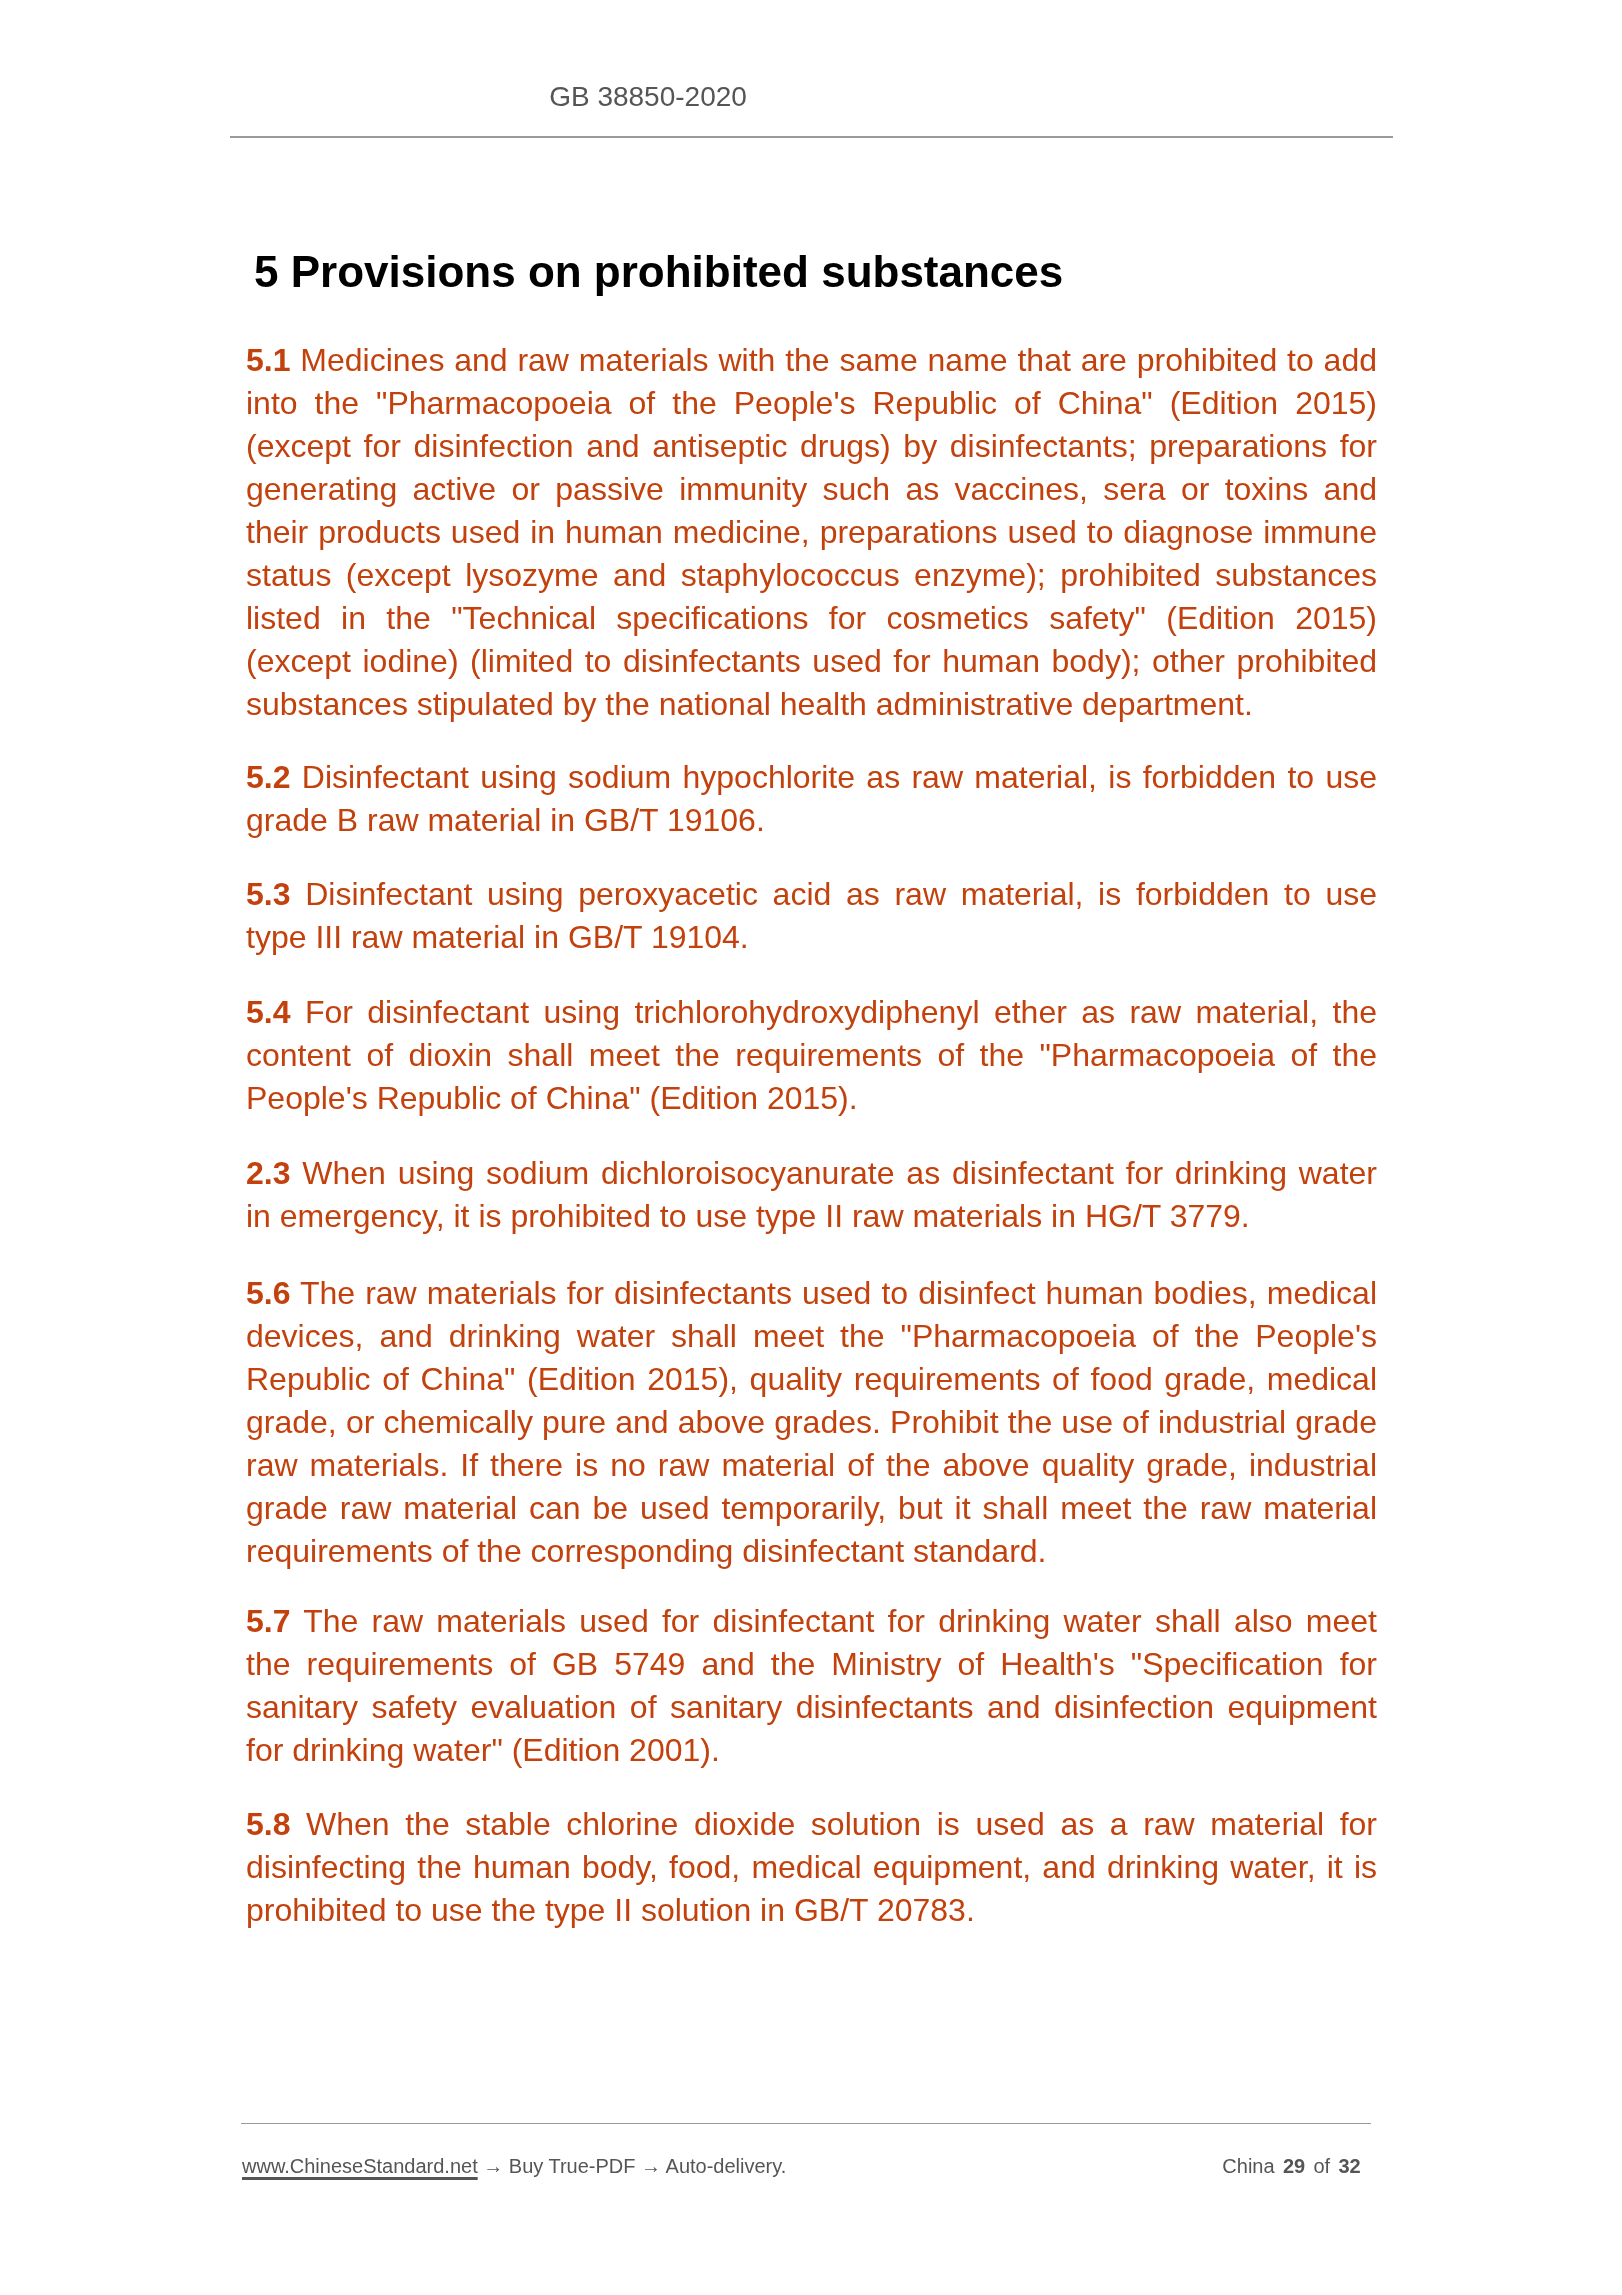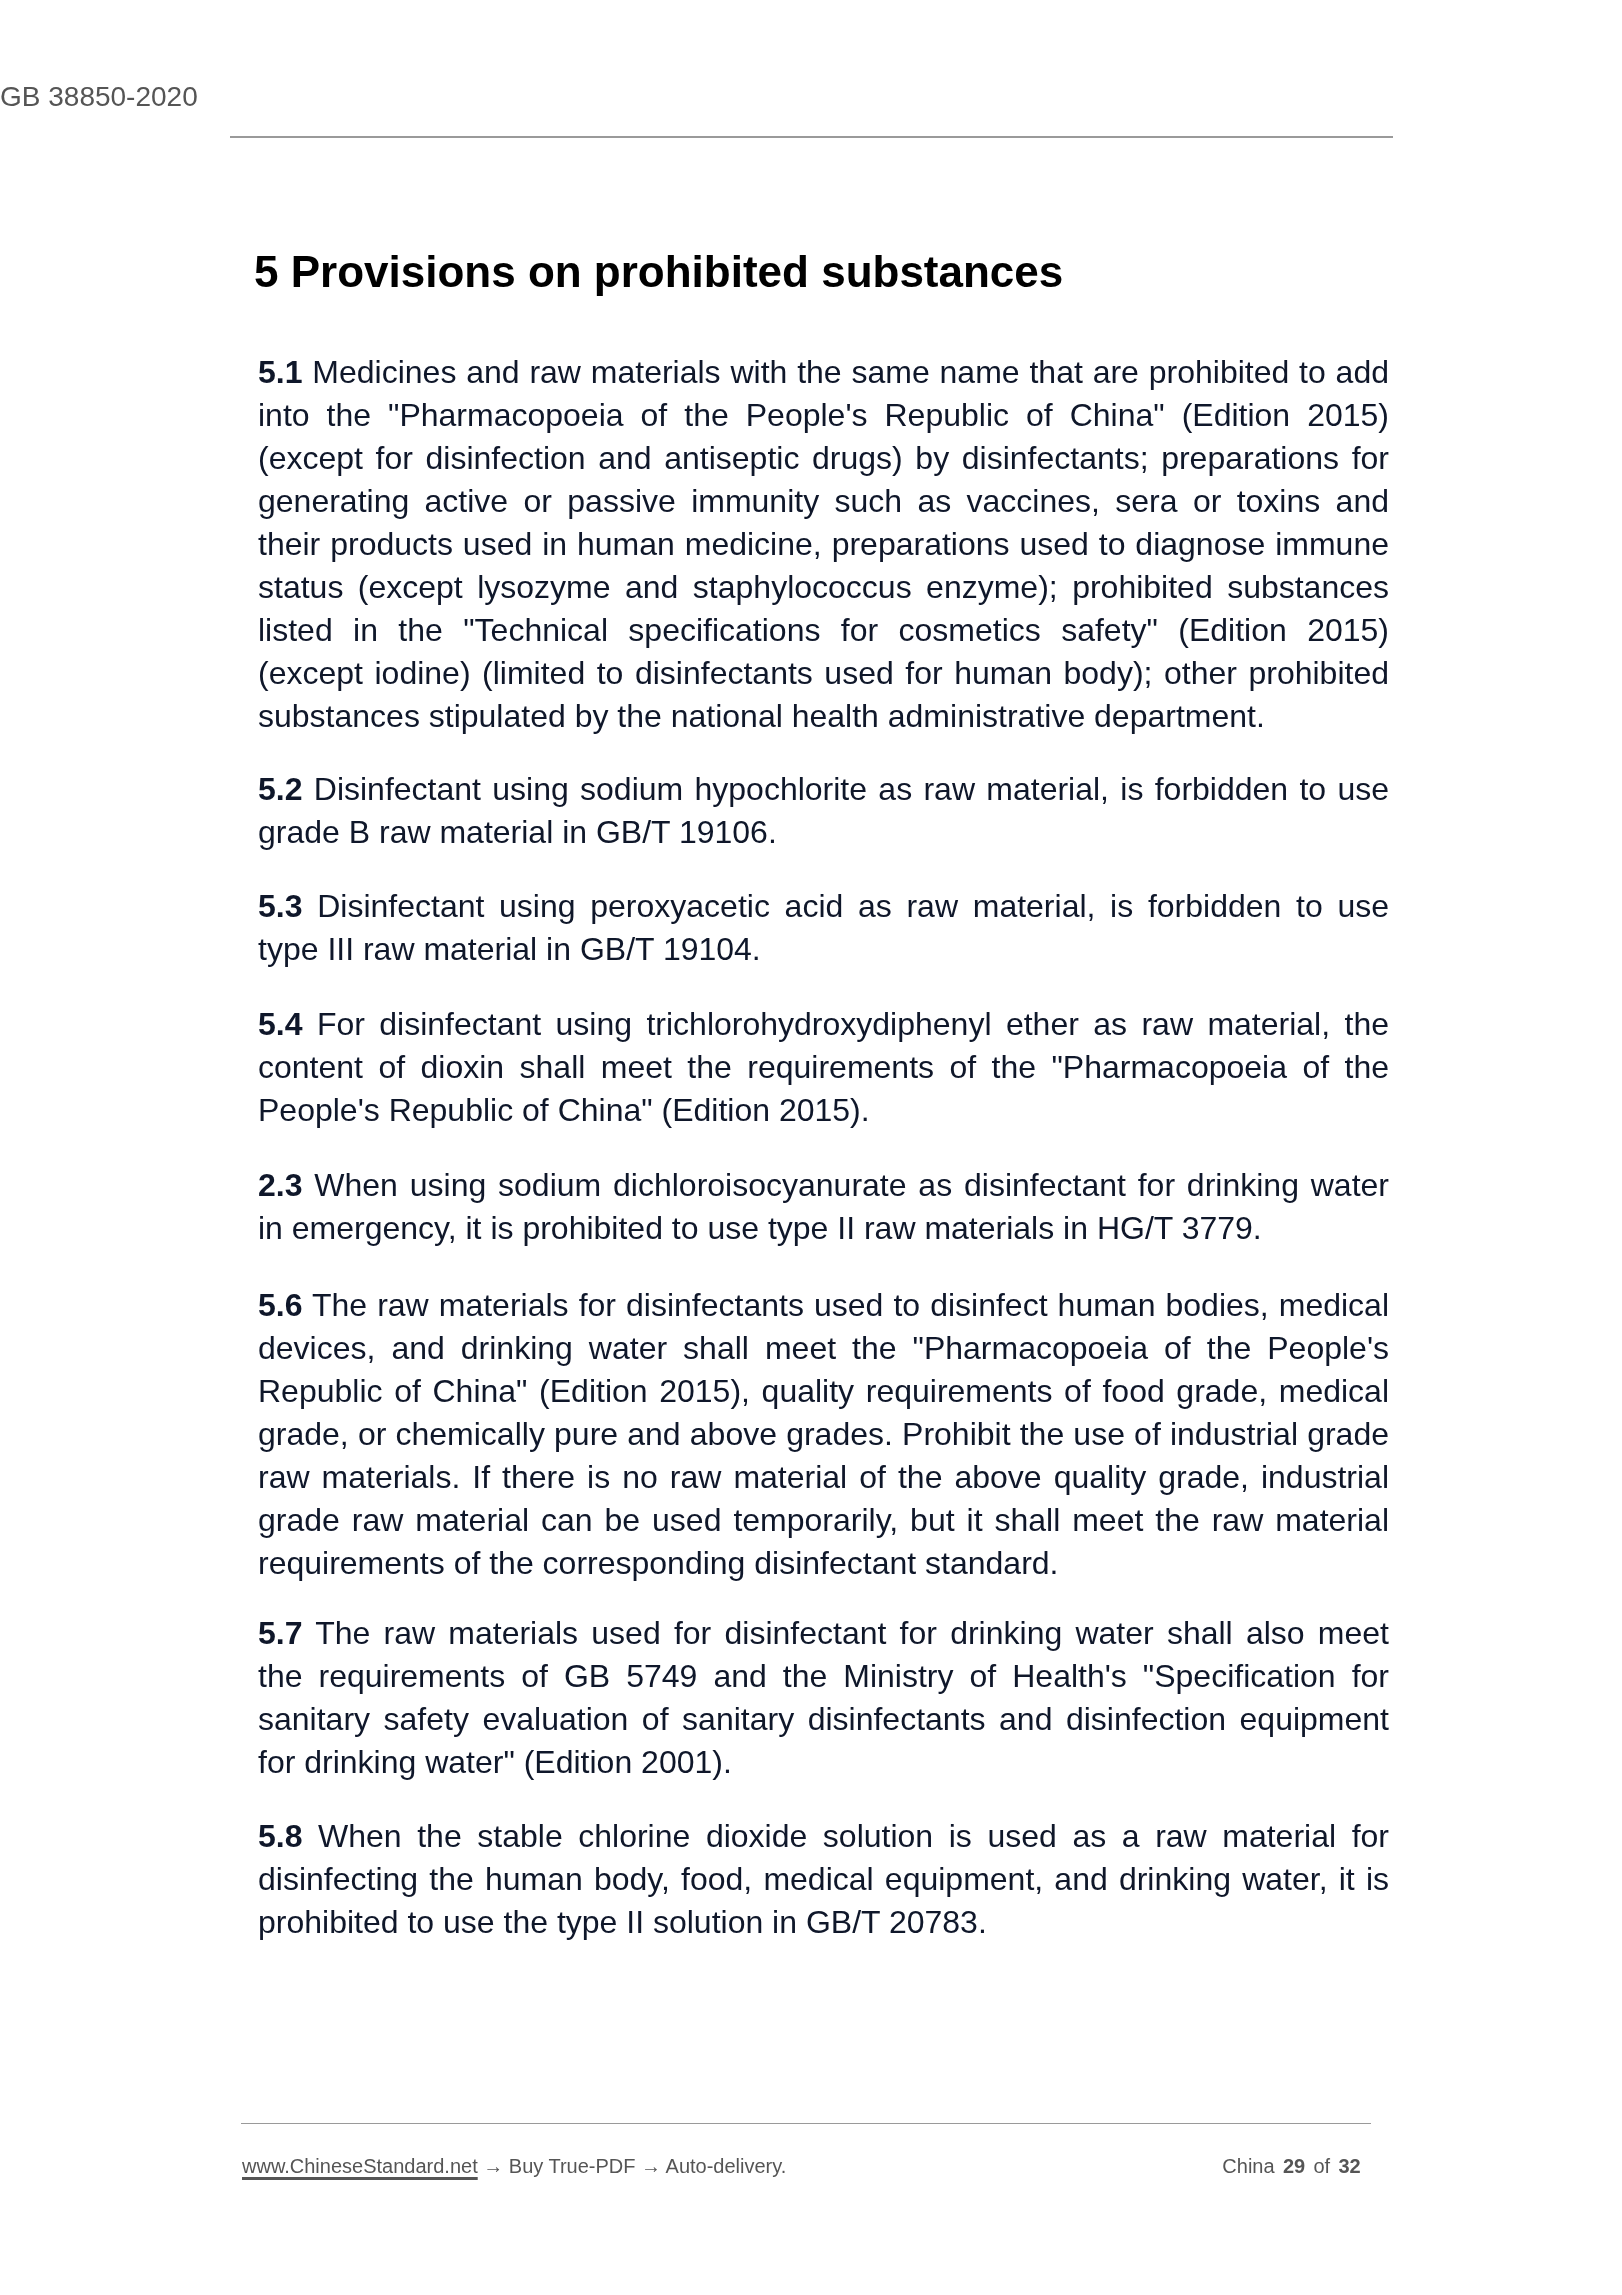--- a/index.html
+++ b/index.html
@@ -1,25 +1,25 @@
 <!DOCTYPE html>
 <html style="font-size:13.3px"><head>
 <meta charset="utf-8">
 <style>
   html, body { margin: 0; padding: 0; background: #ffffff; }
   body { width: 1623px; height: 2295px; position: relative; overflow: hidden;
          font-family: "Liberation Sans", sans-serif; color: #000; }
   .page-header-text { position: absolute; left: 0; width: 1296px; top: 80px;
-         text-align: left; font-size: 28px; color: #555555; line-height: 33px; }
+         text-align: center; font-size: 28px; color: #555555; line-height: 33px; }
   .header-rule { position: absolute; left: 230px; width: 1163px; top: 136px; height: 0;
          border-top: 2.5px solid #9a9a9a; }
   .section-heading { position: absolute; left: 246px; top: 238px; margin: 8px;
          font-size: 44px; font-weight: bold; line-height: 52px; color: #000; white-space: nowrap; }
-  .clause { position: absolute; left: 246px; width: 1131px; margin: 12px;
-         font-size: 32px; line-height: 43px; text-align: justify; color: #0f172a; }
+  .clause { position: absolute; left: 246px; width: 1131px; margin: 0;
+         font-size: 32px; line-height: 43px; text-align: justify; color: #c2410c; }
   .clause-number { font-weight: bold; }
   .footer-rule { position: absolute; left: 241px; width: 1130px; top: 2123px; height: 0;
          border-top: 1.7px solid #9a9a9a; }
   .footer { position: absolute; left: 242px; top: 2150px; width: 1122px; height: 37px;
          font-size: 20px; line-height: 33px; color: #555555; white-space: nowrap; text-decoration: underline; }
   .footer-left { position: absolute; left: 0; top: 0; }
   .footer-link { color: #555555; text-decoration: underline; text-decoration-thickness: 2.5px; text-underline-offset: 4.2px; }
   .footer-right { position: absolute; right: 3.3px; top: 0; }
   .footer-right b { font-weight: bold; }
   .gap { display: inline-block; width: 8.3px; }

